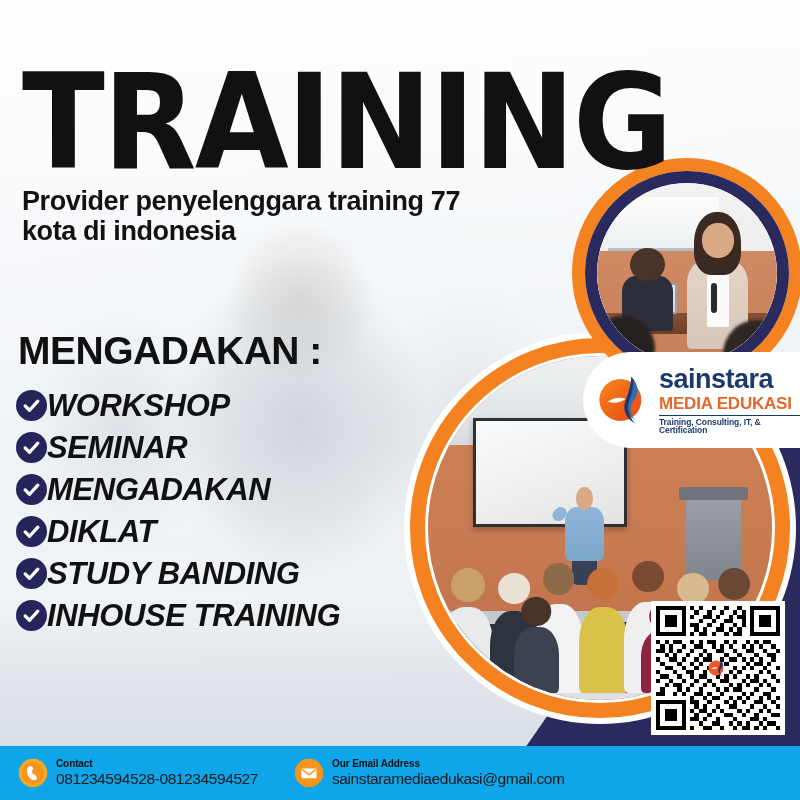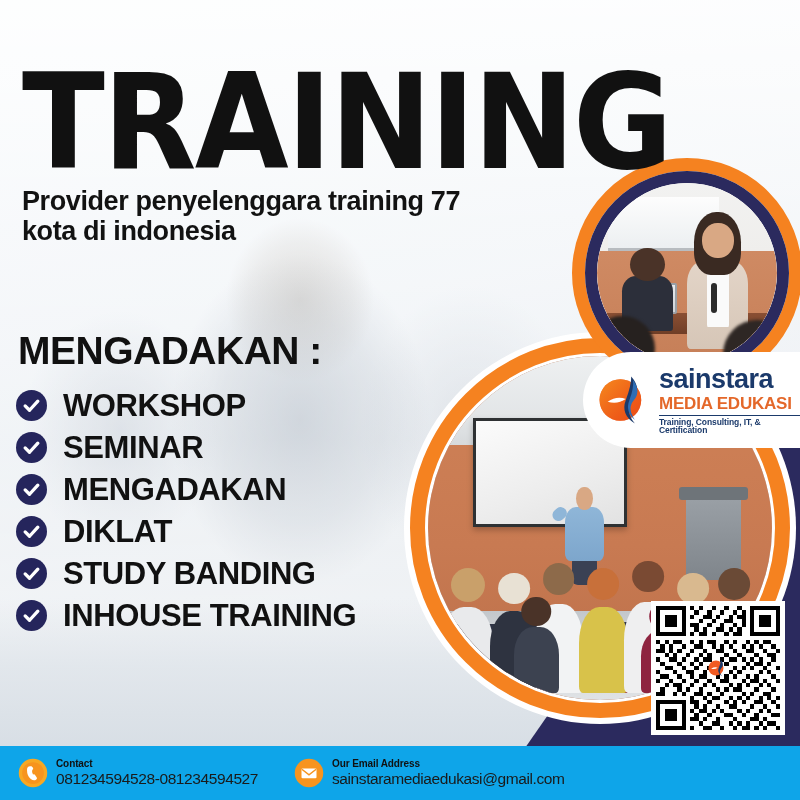--- a/index.html
+++ b/index.html
@@ -315,22 +315,23 @@
   }
   .check-list {
     position: absolute;
     left: 16px; top: 390px;
     margin: 0; padding: 0;
     list-style: none;
   }
   .check-list li {
     display: flex;
     align-items: center;
-    gap: 16px;
+    gap: 0;
     margin-bottom: 11px;
+    font-style: italic;
   }
   .check-ico {
     width: 31px; height: 31px; flex: 0 0 31px;
     border-radius: 50%;
     background: #25255c;
     display: flex; align-items: center; justify-content: center;
   }
   .check-ico svg { width: 19px; height: 19px; display: block; }
   .check-label {
     font-size: 31px;

